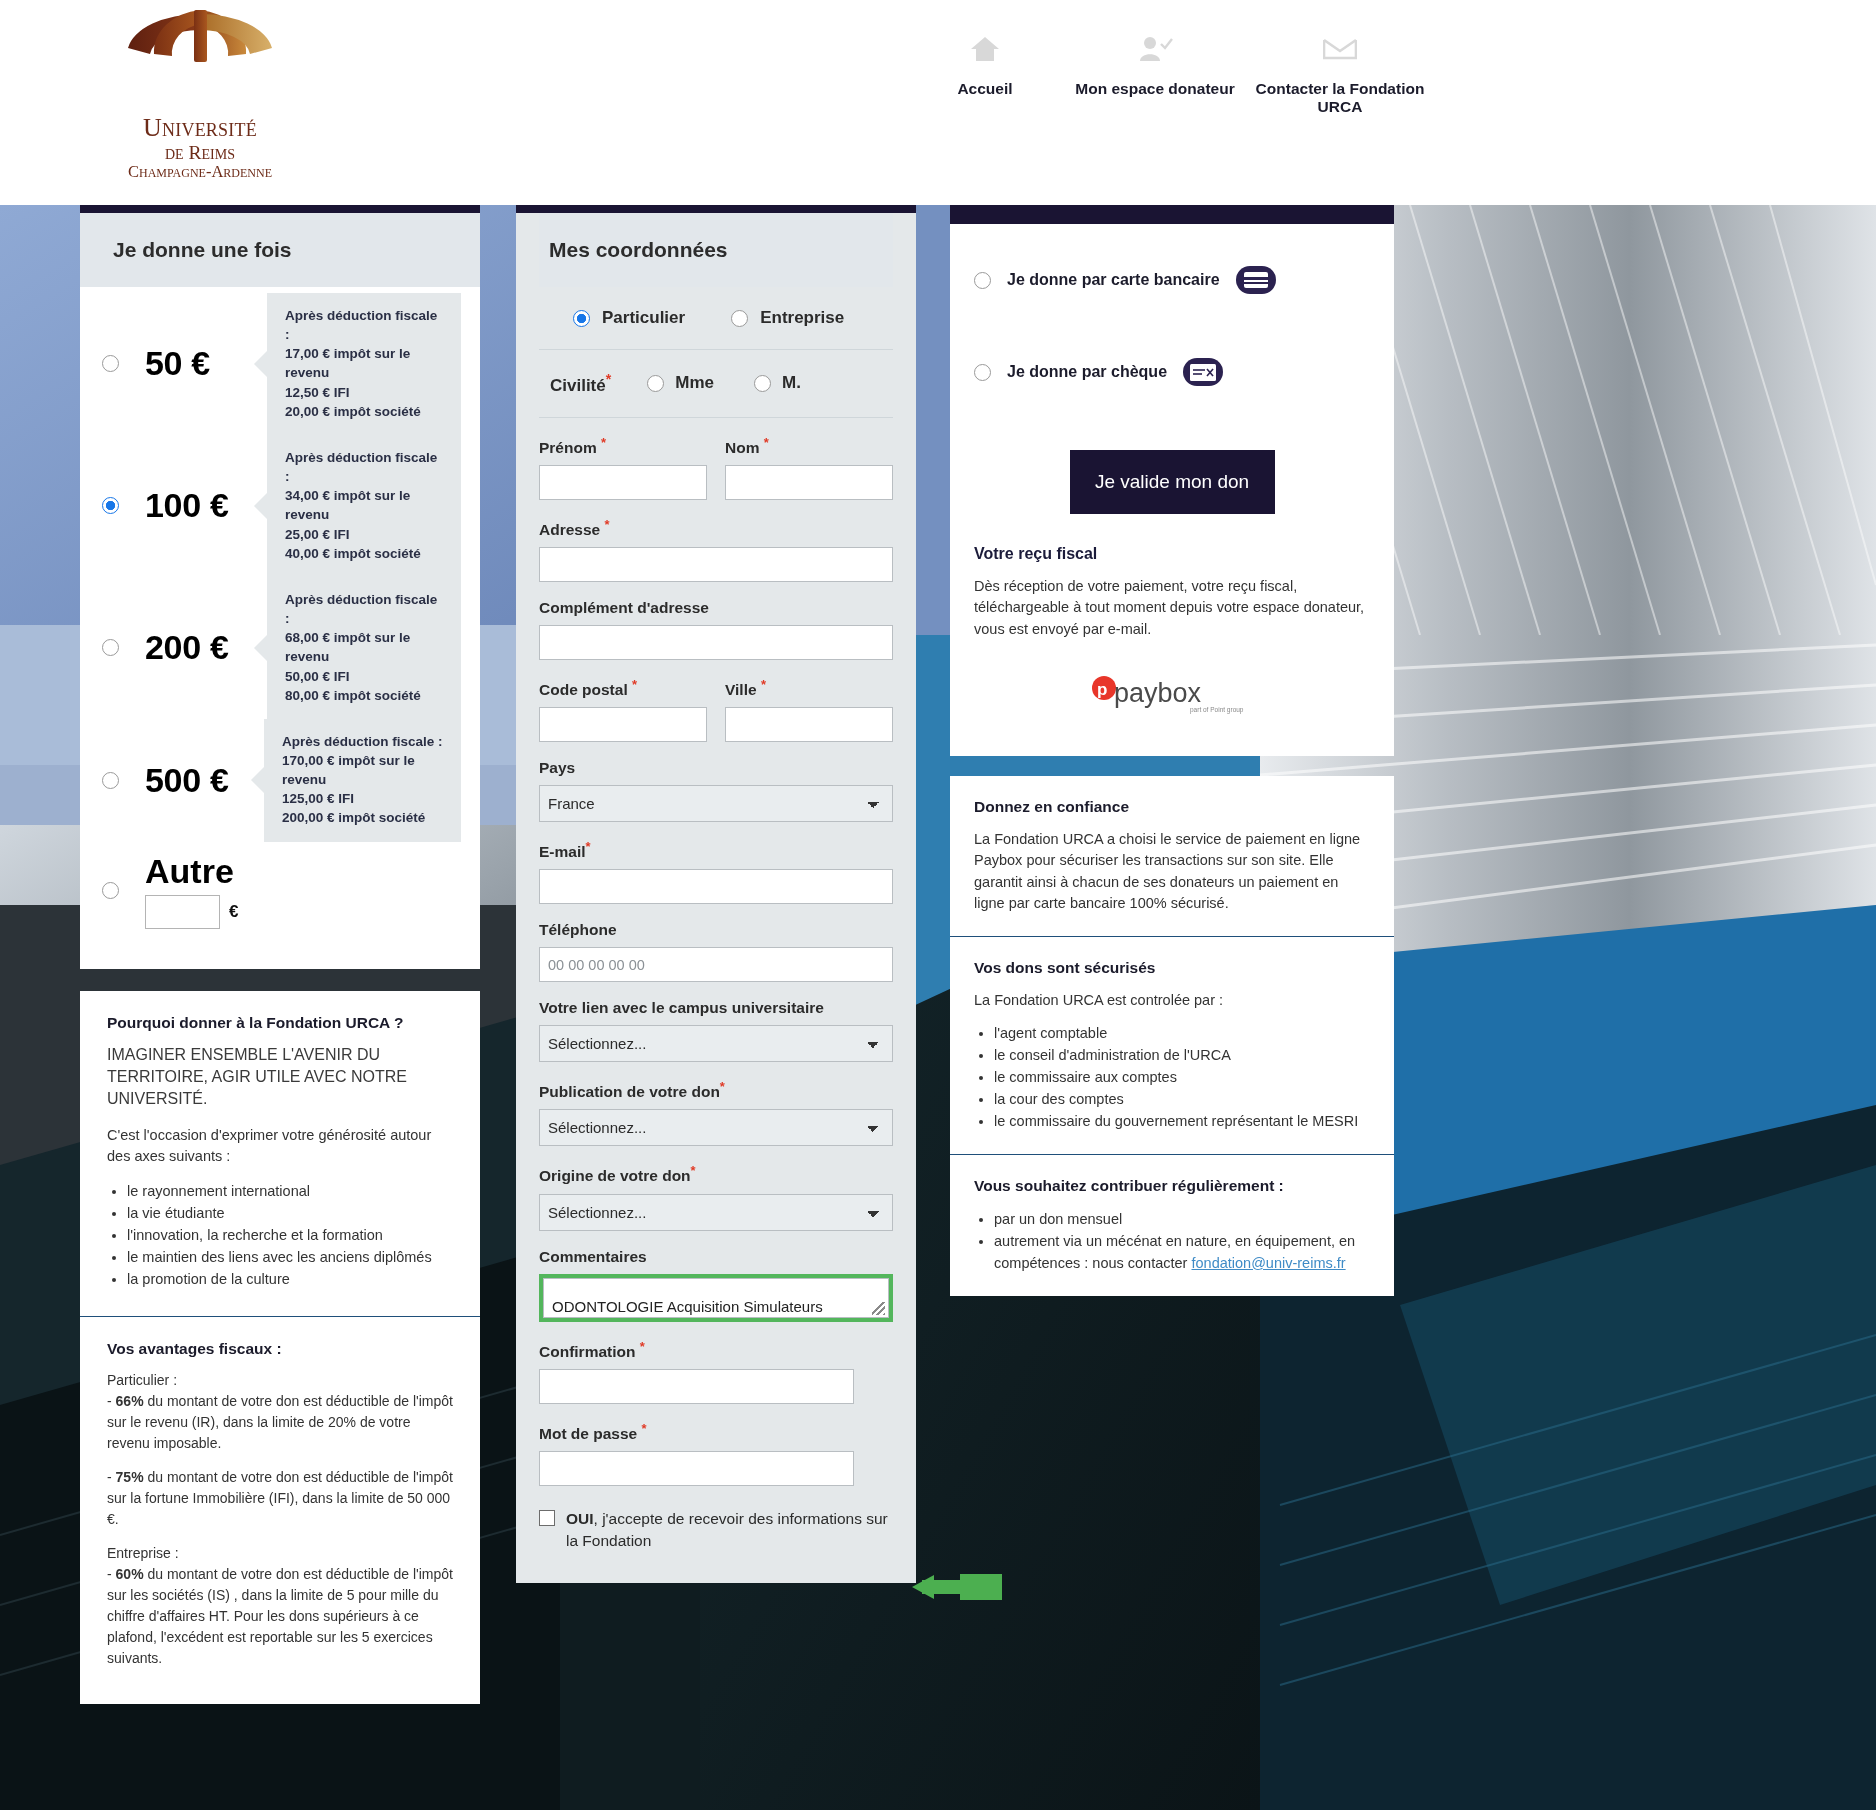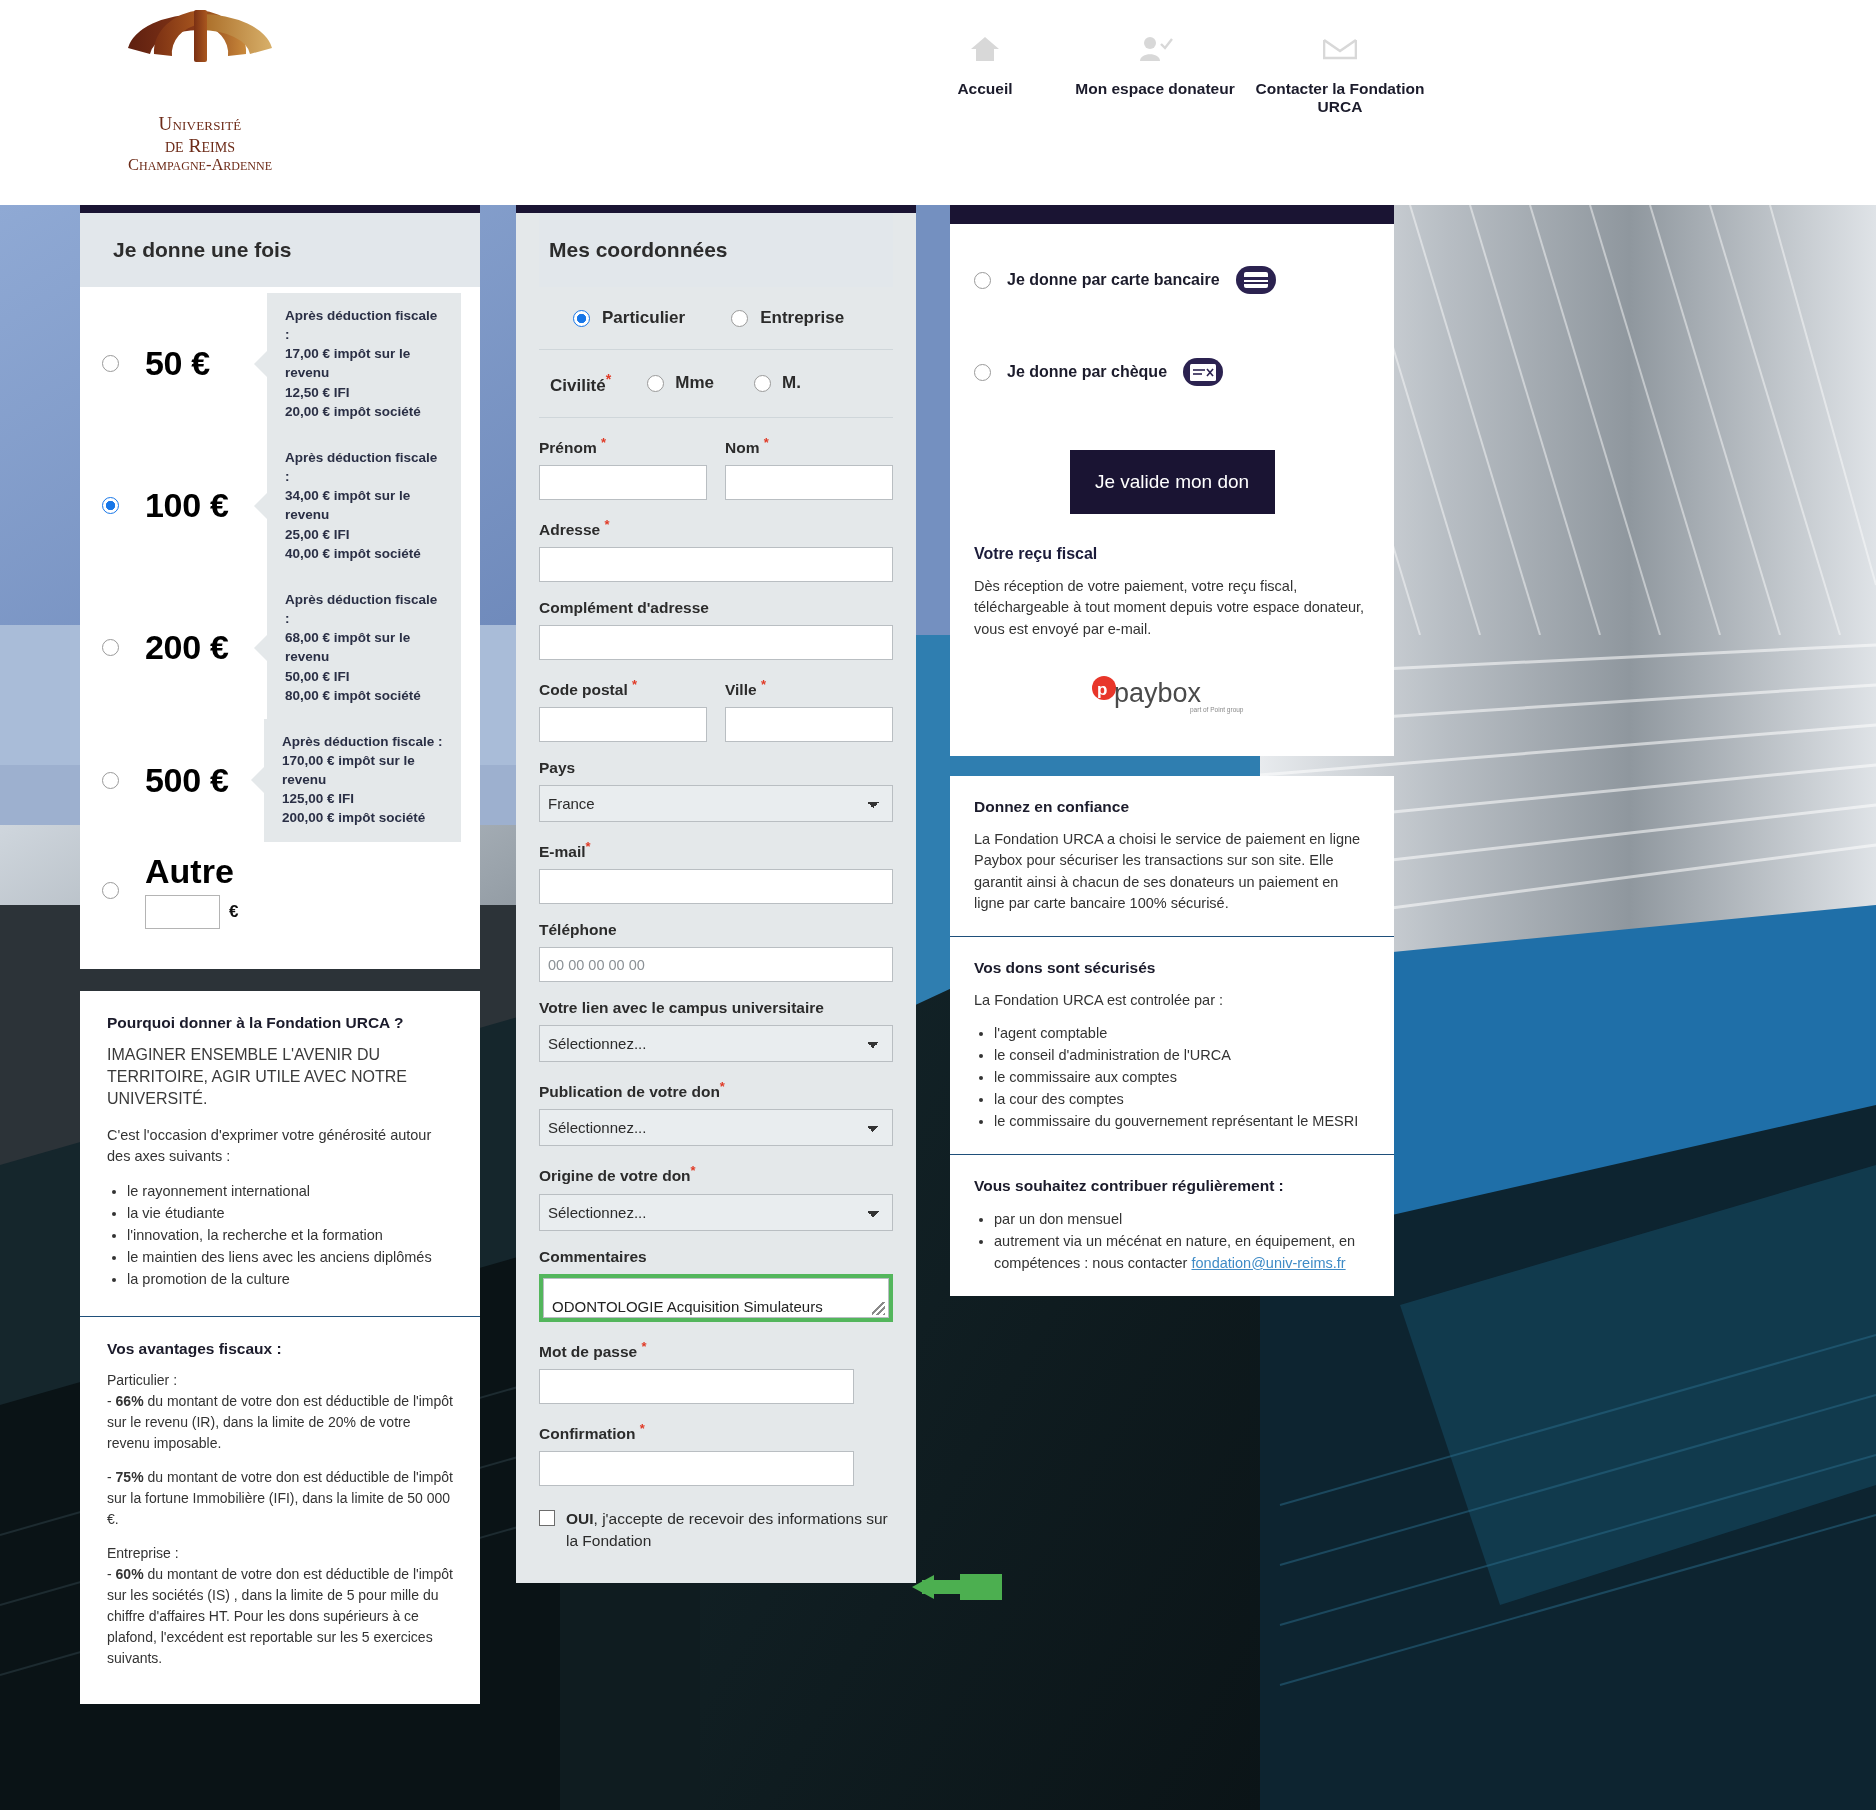--- a/index.html
+++ b/index.html
@@ -40,21 +40,21 @@
     width: 200px; height: 115px;
     text-align: center;
   }
   .logo-mark { width: 165px; height: 62px; margin: 0 auto; display: block; }
   .logo-text {
     margin-top: 2px;
     color: #6d2b18;
     font-family: "Liberation Serif", serif;
     line-height: 1.08;
   }
-  .logo-l1 { font-size: 19px; letter-spacing: .2px; margin-top: 44px; }
+  .logo-l1 { font-size: 26px; letter-spacing: .2px; margin-top: 44px; }
   .logo-l2 { font-size: 19.5px; }
   .logo-l3 { font-size: 16.5px; }
   .sc { font-variant: small-caps; font-weight: 400; }
 
   .topnav {
     position: absolute;
     left: 900px; top: 28px;
     display: flex;
     gap: 0px;
   }
@@ -683,26 +683,26 @@
 
       <div class="field">
         <label class="flabel">Commentaires</label>
         <div class="ta-wrap">
           <textarea class="ftextarea" style="">ODONTOLOGIE Acquisition Simulateurs</textarea>
           <span class="grip"></span>
         </div>
       </div>
 
       <div class="field">
+        <label class="flabel"><span>Confirmation</span> <sup class="req">*</sup></label>
+        <input class="finput" type="password" style="width: 315px;">
+      </div>
+
+      <div class="field">
         <label class="flabel"><span>Mot de passe</span> <sup class="req">*</sup></label>
-        <input class="finput" type="password" style="width: 315px;">
-      </div>
-
-      <div class="field">
-        <label class="flabel"><span>Confirmation</span> <sup class="req">*</sup></label>
         <input class="finput" type="password" style="width: 315px;">
       </div>
 
       <div class="chk-line">
         <span class="chk"></span>
         <span class="chk-text"><b>OUI</b><span>, j'accepte de recevoir des informations sur la Fondation</span></span>
       </div>
     </div>
   </section>
 

